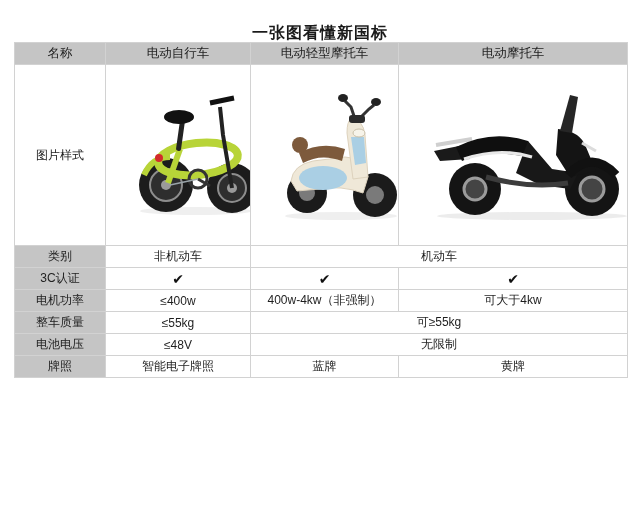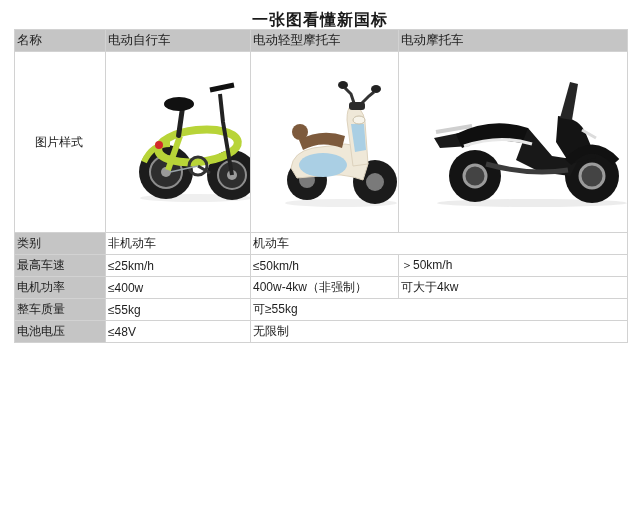--- a/index.html
+++ b/index.html
@@ -12,31 +12,33 @@
   }
   .page { width: 640px; height: 511px; overflow: hidden; }
   .title {
     text-align: center;
     font-size: 16px;
     font-weight: bold;
     color: #1a1a1a;
     letter-spacing: 1px;
     padding-top: 10px;
     height: 26px;
+    margin-top: 13px;
   }
   table.spec {
     border-collapse: collapse;
     table-layout: fixed;
     width: 613px;
     margin-left: 14px;
     margin-top: 3px;
     border: 1px solid #bdbdbd;
   }
   td {
     border: 1px solid #d2d2d2;
+    text-align: center;
     vertical-align: middle;
     font-size: 12px;
     height: 22px;
     padding: 1px 2px;
     overflow: hidden;
     white-space: nowrap;
     margin-top: 23px;
   }
   td.gray {
     background: #c5c5c5;
@@ -146,28 +148,28 @@
 
     <tr>
       <td class="gray">类别</td>
       <td>非机动车</td>
       <td colspan="2">机动车</td>
     </tr>
 
 
 
 
+    <tr>
+      <td class="gray">3C认证</td>
+      <td class="mark">✔</td>
+      <td class="mark">✔</td>
+      <td class="mark">✔</td>
+    </tr>
 
 
-    <tr>
-      <td class="gray">最高车速</td>
-      <td>≤25km/h</td>
-      <td>≤50km/h</td>
-      <td>＞50km/h</td>
-    </tr>
 
     <tr>
       <td class="gray">电机功率</td>
       <td>≤400w</td>
       <td>400w-4kw（非强制）</td>
       <td>可大于4kw</td>
     </tr>
 
     <tr>
       <td class="gray">整车质量</td>
@@ -176,16 +178,22 @@
     </tr>
 
     <tr>
       <td class="gray">电池电压</td>
       <td>≤48V</td>
       <td colspan="2">无限制</td>
     </tr>
 
 
 
+    <tr>
+      <td class="gray">牌照</td>
+      <td>智能电子牌照</td>
+      <td>蓝牌</td>
+      <td>黄牌</td>
+    </tr>
 
   </tbody>
     </table>
 </div>
 
 </body></html>

